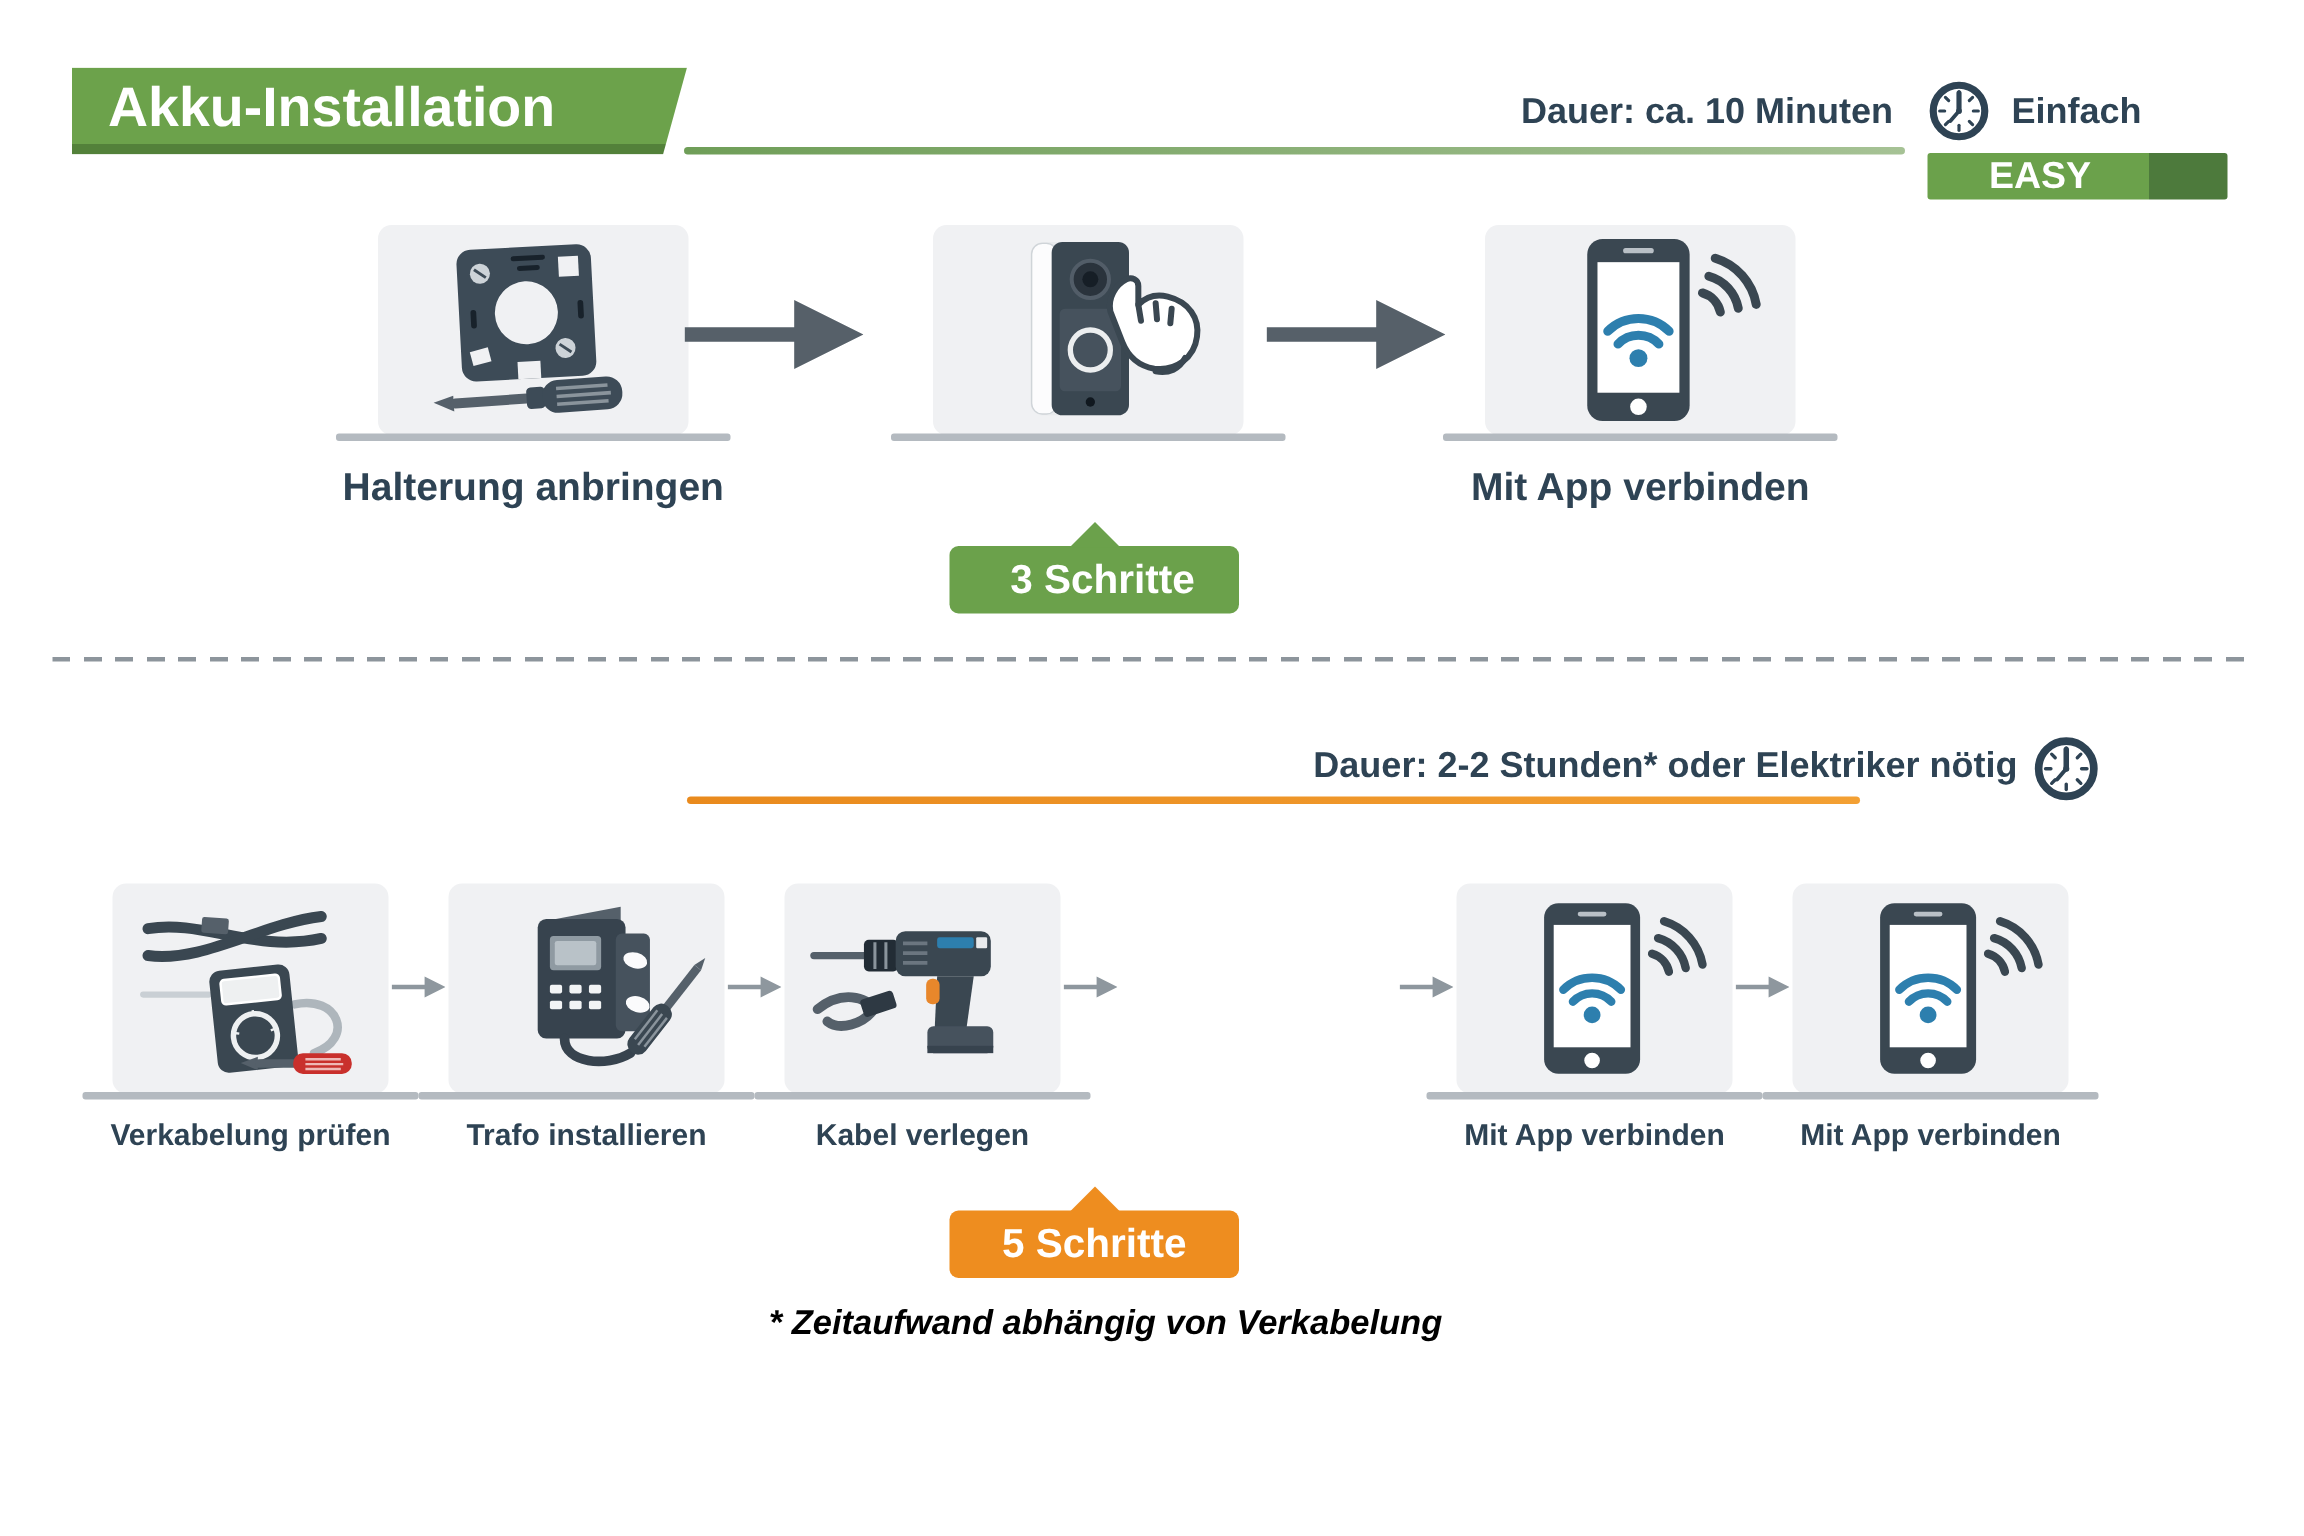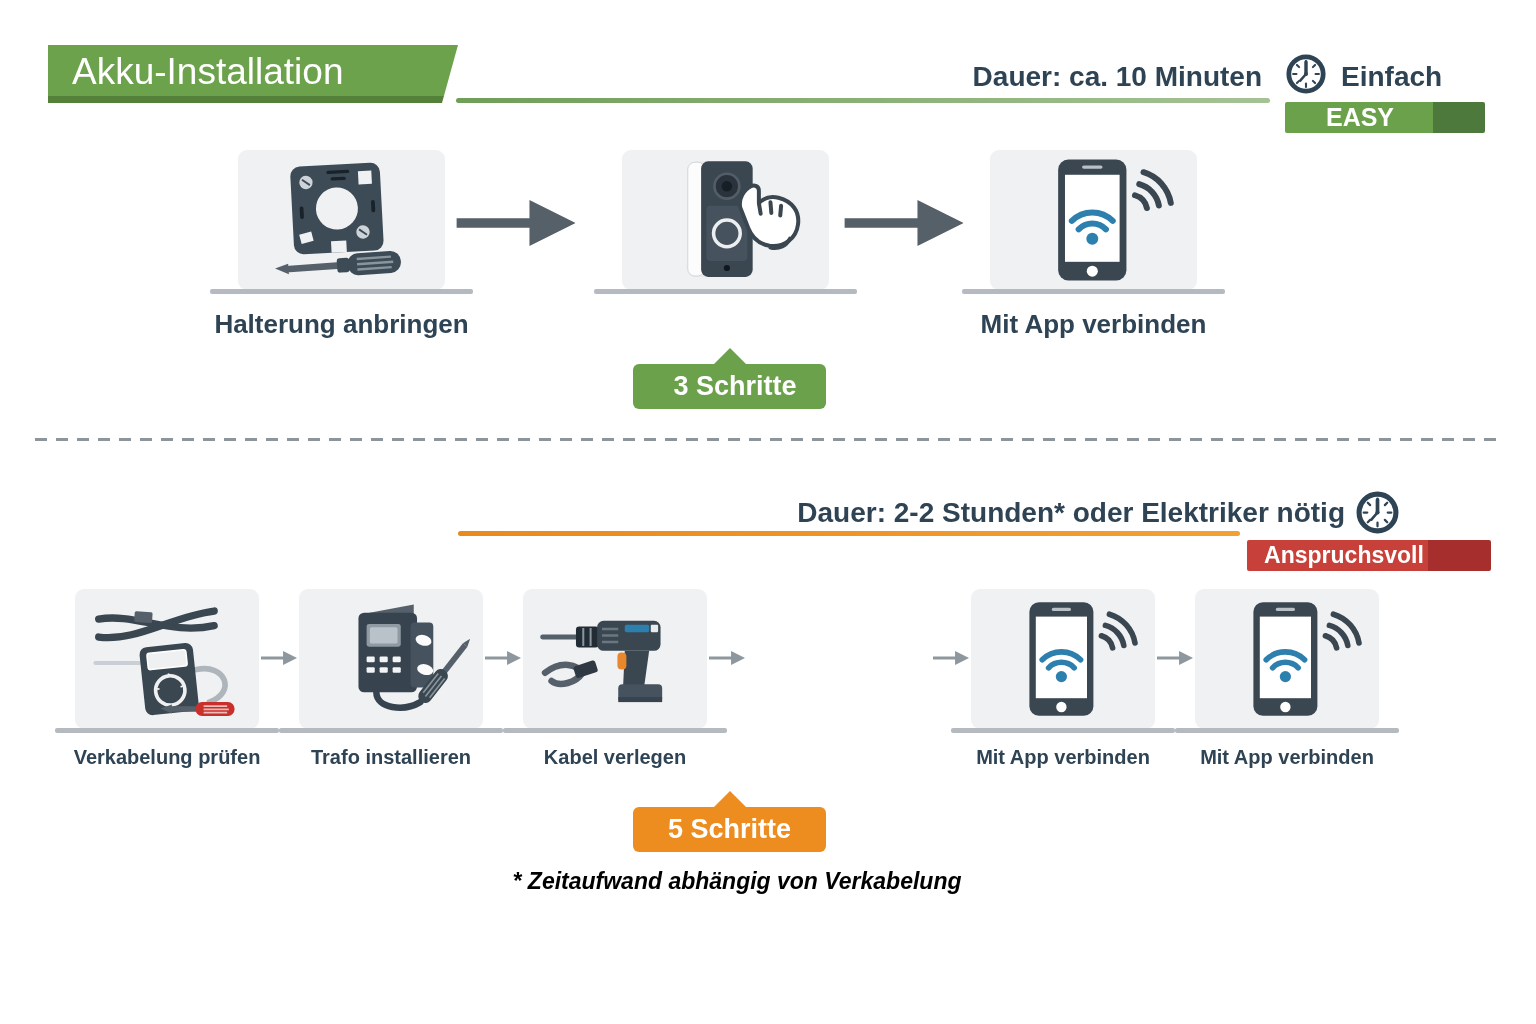--- a/index.html
+++ b/index.html
@@ -9,37 +9,37 @@
     --ink:#2e4354; --card:#f0f1f3; --shelf:#b4bac0;
     --arrow:#566069; --arrow-sm:#8e979e; --wifi:#2d7fae;
   }
   *{box-sizing:border-box;}
   html,body{margin:0;padding:0;background:#ffffff;}
   body{font-family:"Liberation Sans", sans-serif;color:var(--ink);}
   .canvas{position:relative;width:1536px;height:1024px;background:#ffffff;overflow:hidden;}
 
   
   .banner{position:absolute;left:48px;display:flex;align-items:center;padding-left:24px;
-          color:#fff;font-weight:normal;}
+          color:#fff;font-weight:bold;}
   .banner .banner-title{position:relative;top:-2px;}
   .banner.green{top:45px;width:410px;height:58px;font-size:37px;
     background:linear-gradient(180deg,#6ca24b 0%,#6ca24b 88%,var(--green-edge) 88%);
     clip-path:polygon(0 0,100% 0,calc(100% - 16px) 100%,0 100%);}
   .banner.orange{top:481px;width:412px;height:52px;font-size:35px;
     background:linear-gradient(180deg,var(--orange-banner) 0%,var(--orange-banner) 86%,var(--orange-edge) 86%);
     clip-path:polygon(0 0,100% 0,calc(100% - 16px) 100%,0 100%);}
 
   .accent-line{position:absolute;height:5px;border-radius:3px;}
   .accent-line.green-line{left:456px;top:98px;width:814px;
     background:linear-gradient(90deg,#6f9e58,#a6c295);}
   .accent-line.orange-line{left:458px;top:531px;width:782px;
     background:linear-gradient(90deg,#e98a1d,#f3a033);}
 
   
-  .meta{position:absolute;font-weight:bold;font-size:28px;color:var(--ink);white-space:nowrap;}
+  .meta{position:absolute;font-weight:bold;font-size:24px;color:var(--ink);white-space:nowrap;}
   .duration-akku{top:61px;right:274px;}
   .einfach{top:61px;left:1341px;}
   .duration-kabel{top:497px;right:191px;}
   .clock{position:absolute;}
   .clock-akku{left:1285px;top:53px;width:42px;height:42px;}
   .clock-kabel{left:1355px;top:490px;width:45px;height:45px;}
 
   .badge-pill{position:absolute;display:flex;align-items:center;justify-content:center;
     color:#fff;font-weight:bold;border-radius:2px;}
   .badge-pill.easy{left:1285px;top:102px;width:200px;height:31px;font-size:25px;padding-right:50px;
@@ -240,21 +240,21 @@
   </div>
   <div class="accent-line green-line"></div>
 
   <div class="meta duration-akku">Dauer: ca. 10 Minuten</div>
   <svg class="clock clock-akku" viewBox="0 0 44 44">
       <use href="#sym-clock" xlink:href="#sym-clock"></use>
     </svg>
   <div class="meta einfach">Einfach</div>
   <div class="badge-pill easy">EASY</div>
 
-  <div class="step step-a" style="left:210px">
+  <div class="step step-a" style="left:224px">
     <div class="card">
       <svg width="192" height="126" viewBox="0 0 200 132">
           <use href="#sym-plate" xlink:href="#sym-plate"></use>
         </svg>
     </div>
     <div class="shelf"></div>
     <div class="step-label">Halterung anbringen</div>
   </div>
 
   <svg class="arrow arrow-big" style="left:456px" viewBox="0 0 124 52">
@@ -287,21 +287,20 @@
   <div class="steps-badge green-badge">3 Schritte</div>
 
   <div class="divider"></div>
 
   <div class="accent-line orange-line"></div>
 
   <div class="meta duration-kabel">Dauer: 2-2 Stunden* oder Elektriker nötig</div>
   <svg class="clock clock-kabel" viewBox="0 0 44 44">
       <use href="#sym-clock" xlink:href="#sym-clock"></use>
     </svg>
-  <div class="badge-pill anspruchsvoll">Anspruchsvoll</div>
 
   <div class="step step-b" style="left:55px">
     <div class="card">
       <svg width="170" height="122" viewBox="0 0 200 150">
           <use href="#sym-multimeter" xlink:href="#sym-multimeter"></use>
         </svg>
     </div>
     <div class="shelf"></div>
     <div class="step-label">Verkabelung prüfen</div>
   </div>

